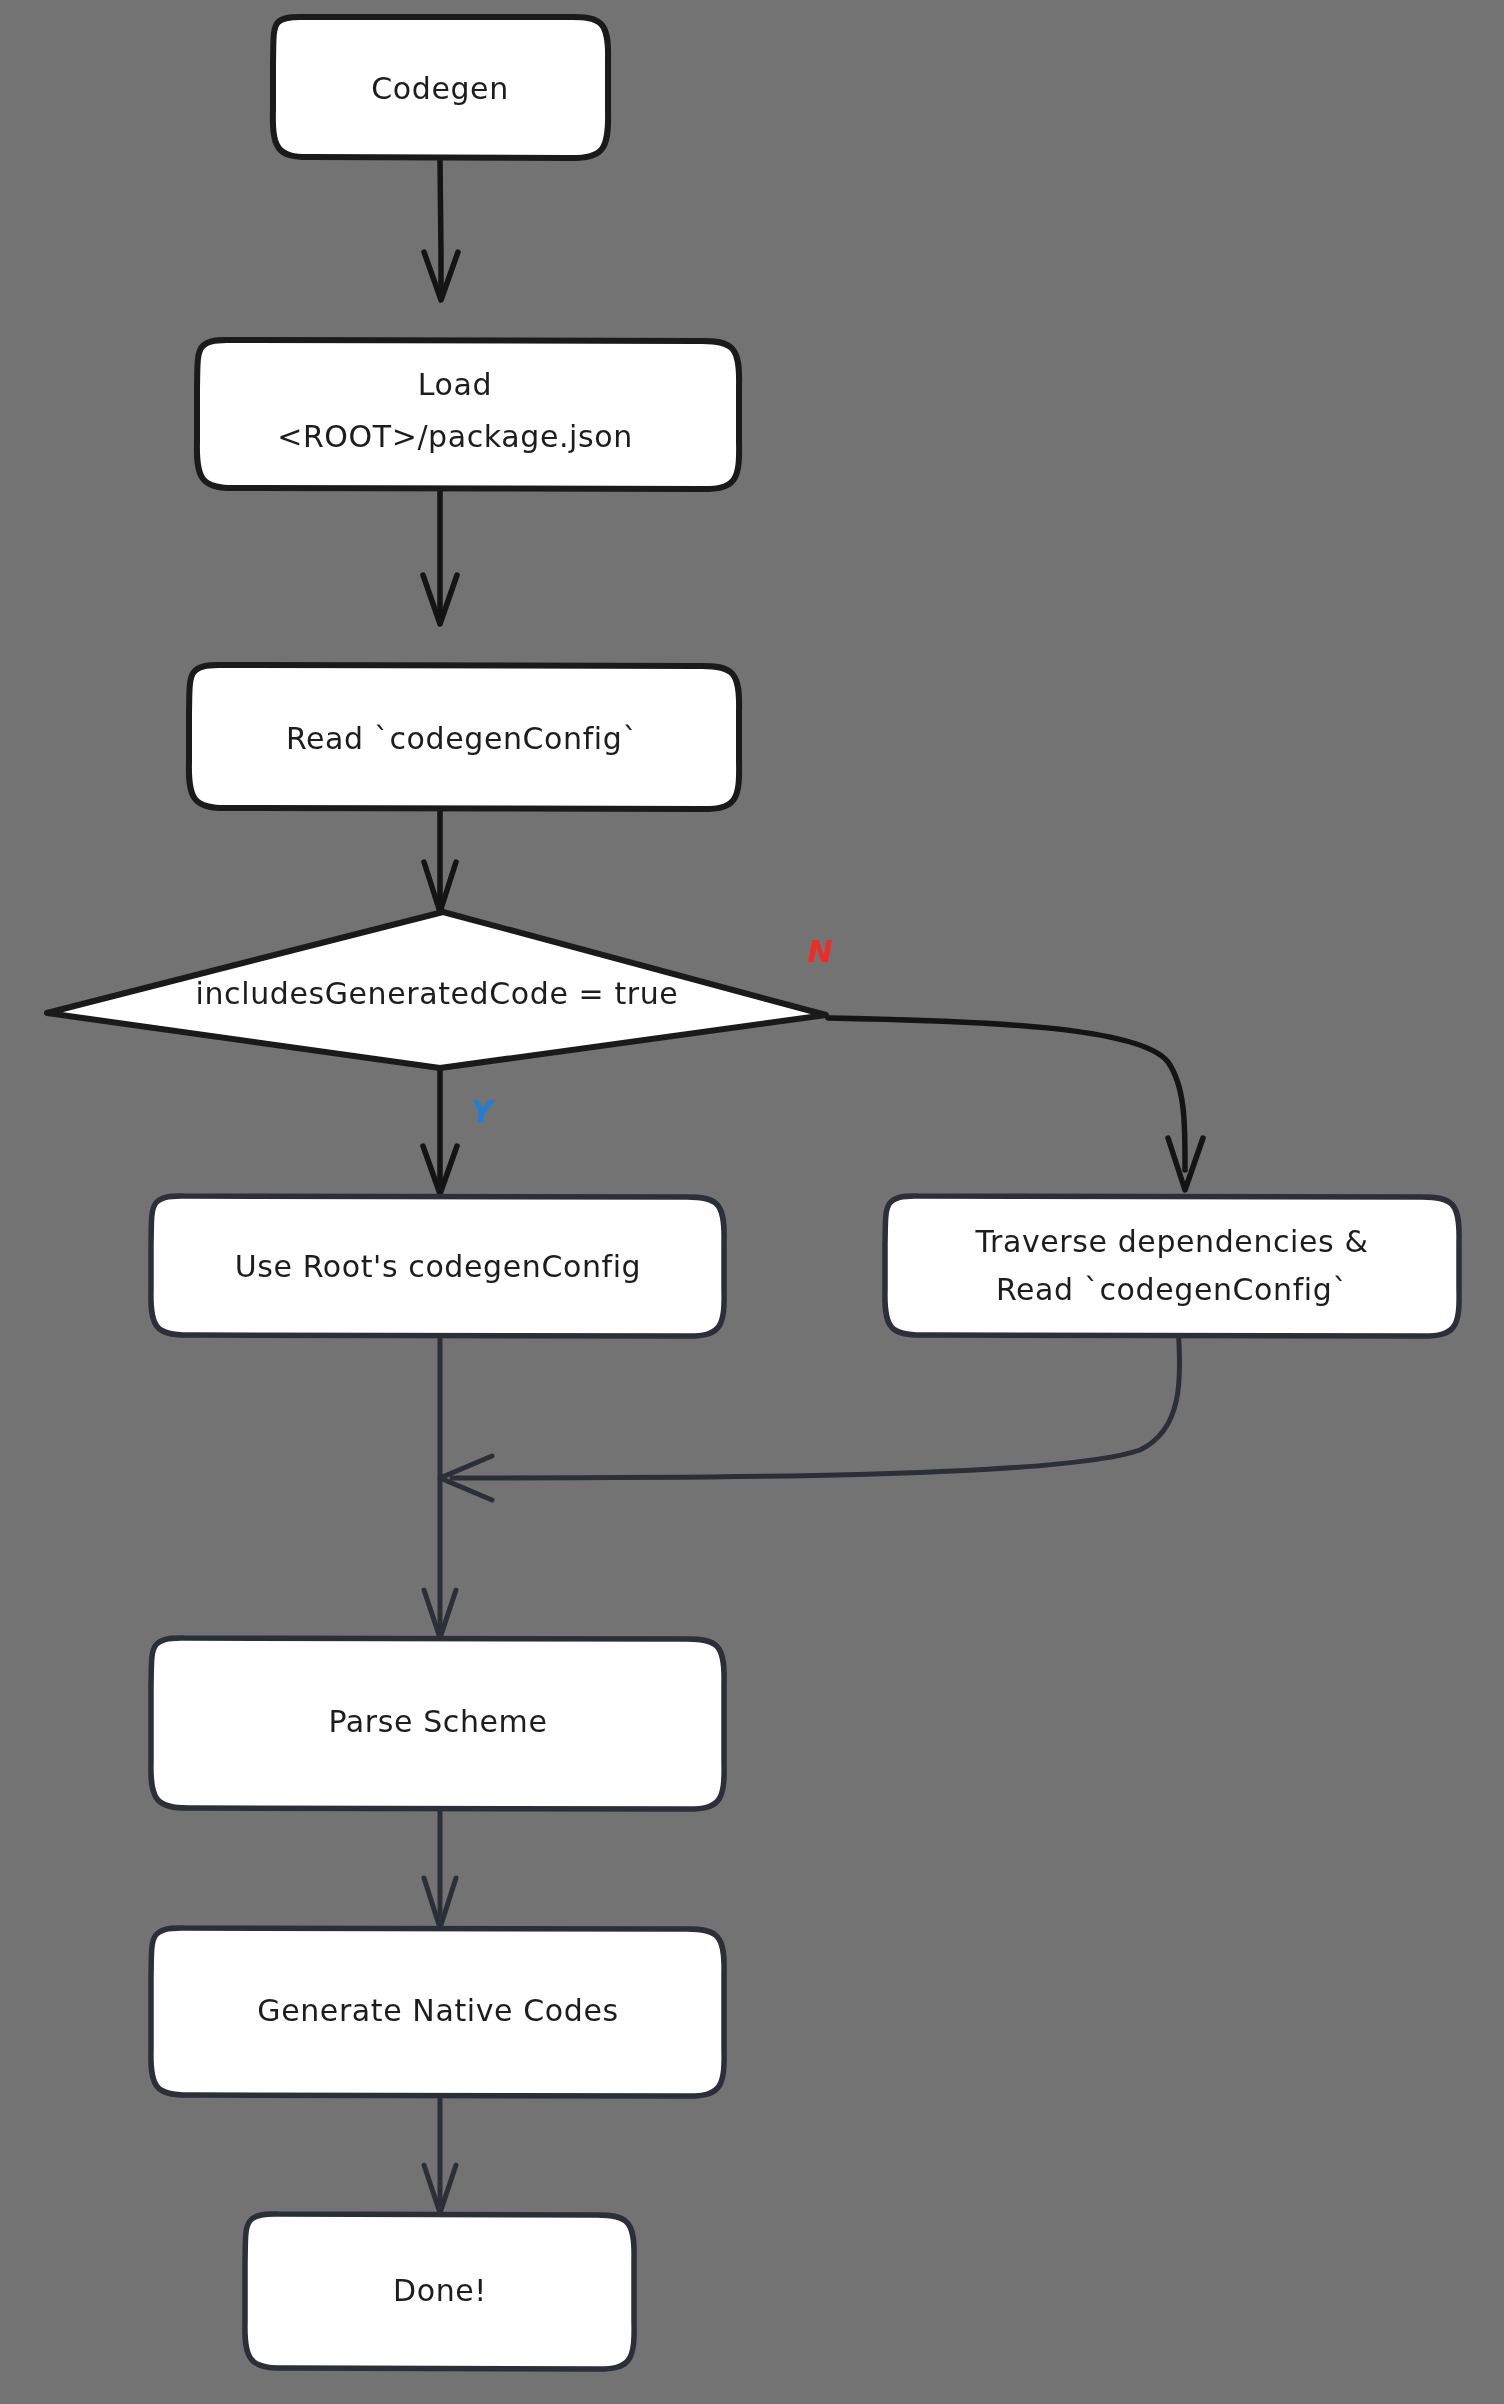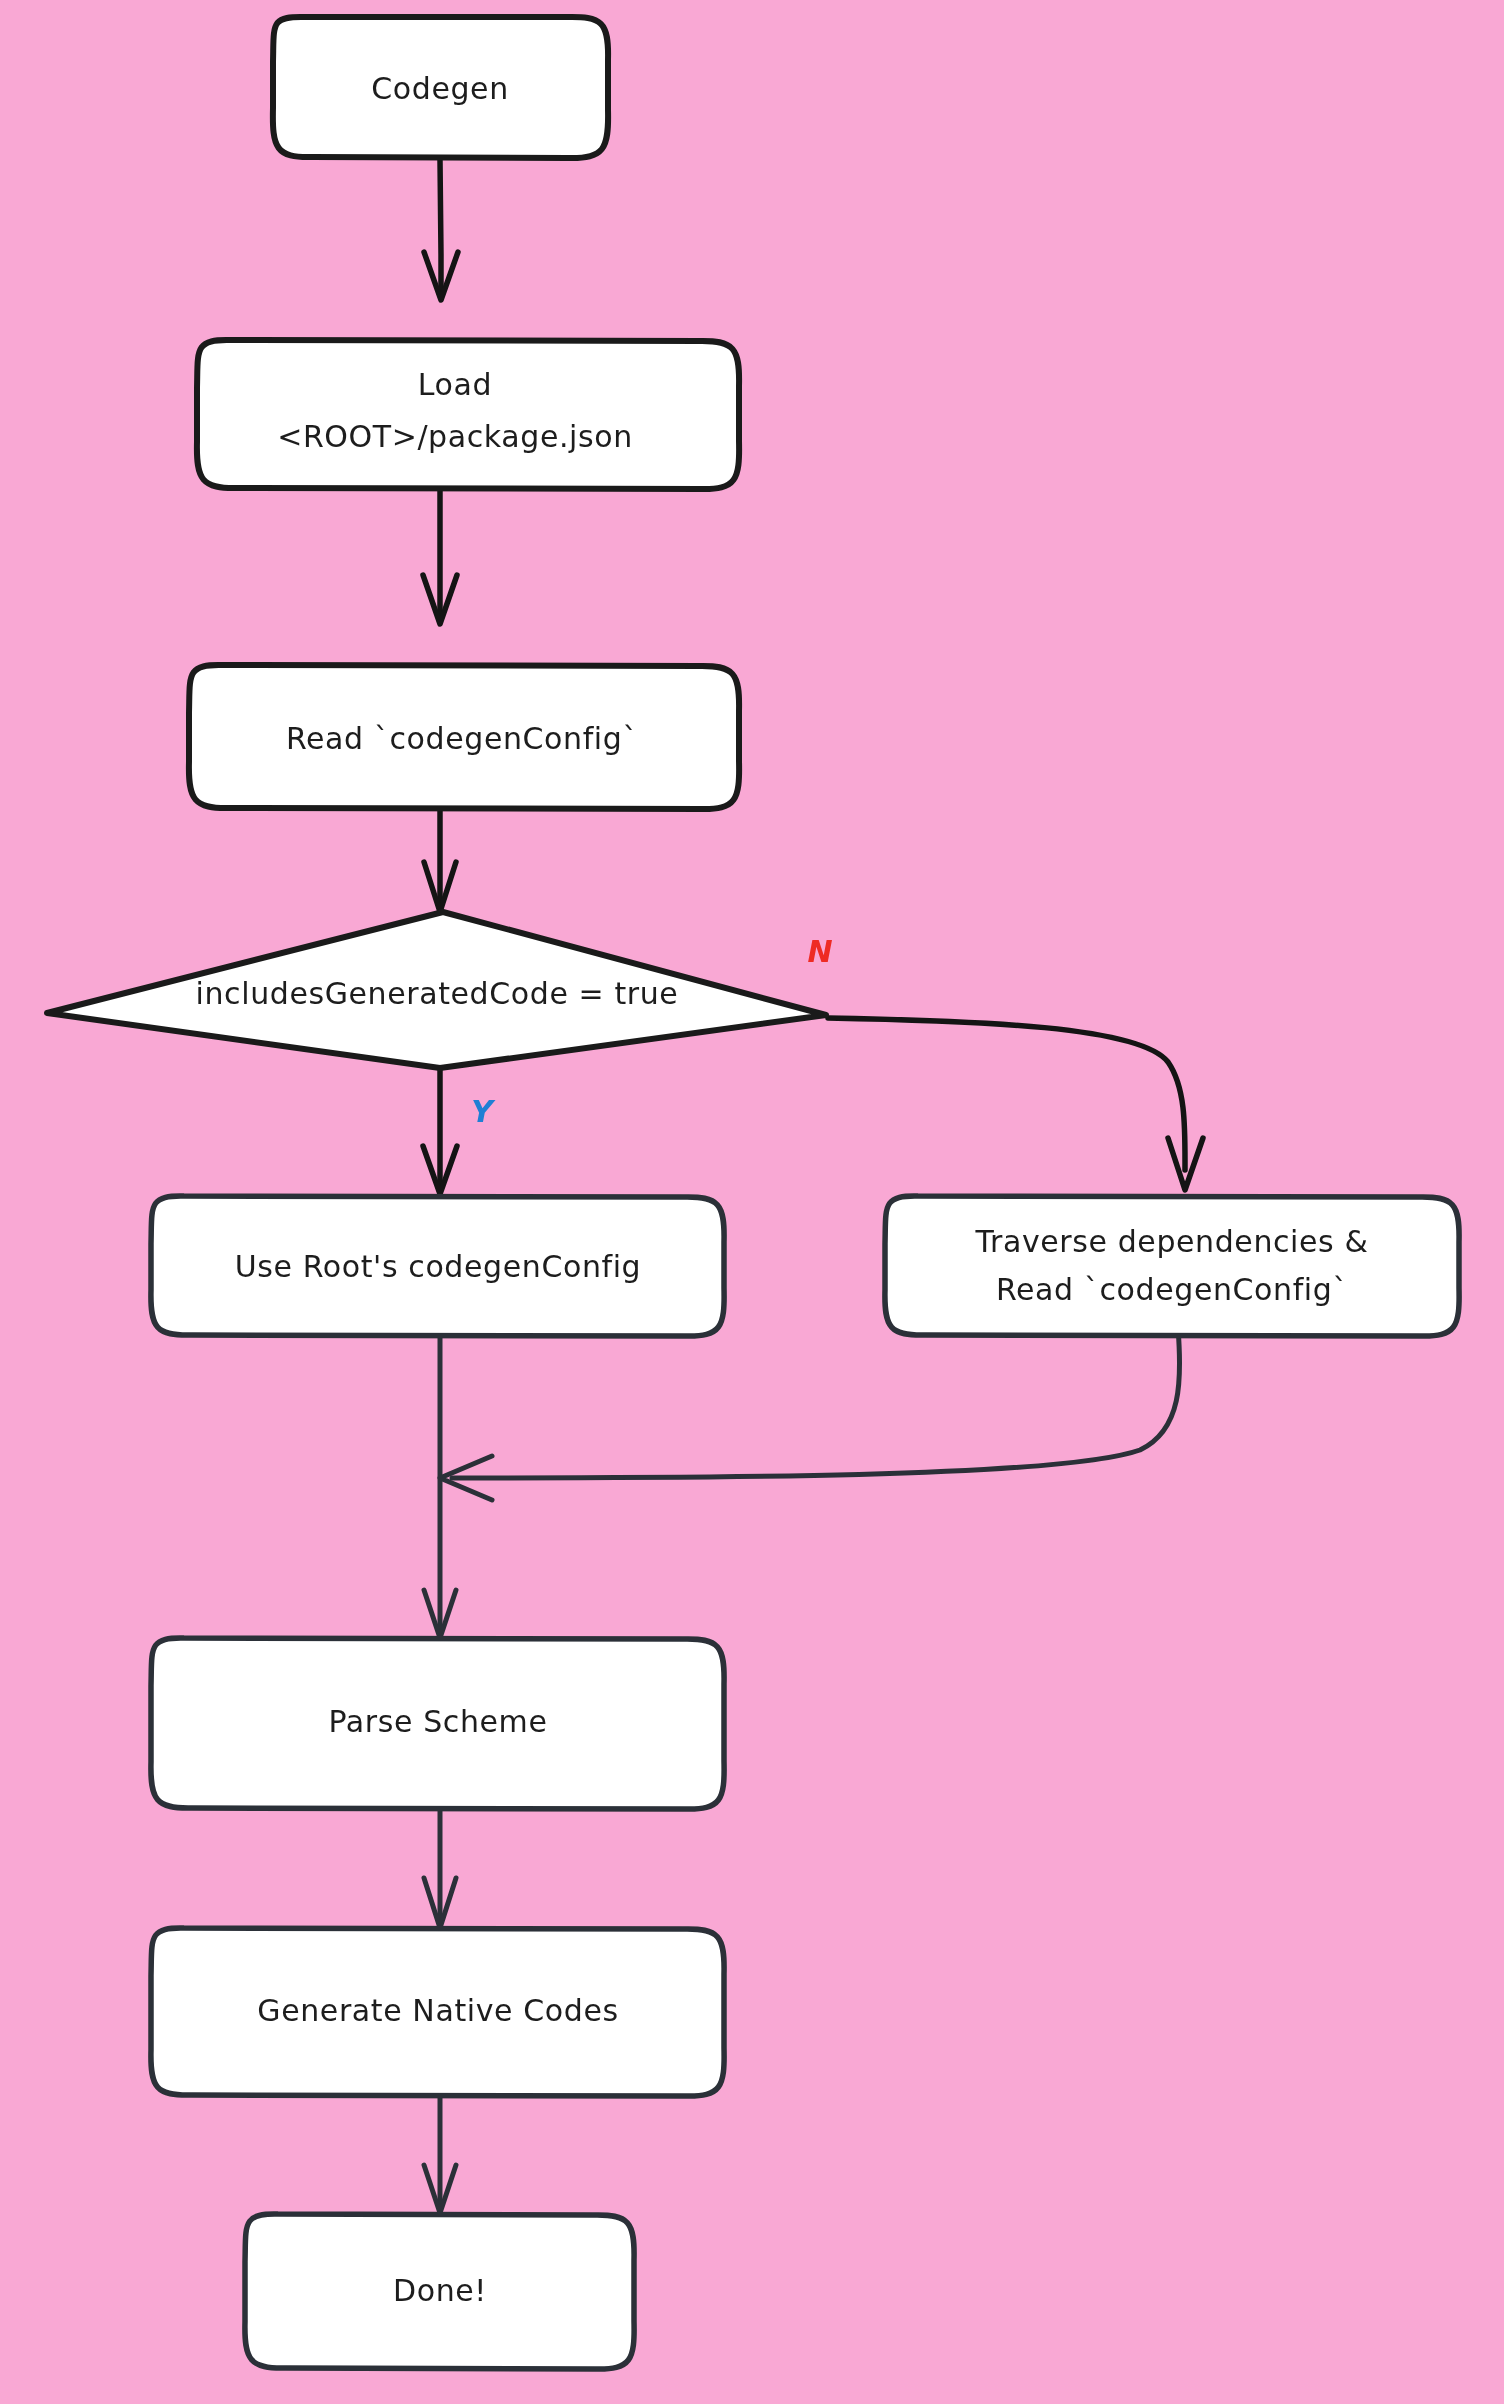--- a/index.html
+++ b/index.html
@@ -7,21 +7,21 @@
     padding: 0;
     background: #ffffff;
   }
   body {
     font-family: "DejaVu Sans", sans-serif;
   }
   #canvas {
     position: relative;
     width: 1504px;
     height: 2404px;
-    background: #f9a8d4;
+    background: #737373;
     overflow: hidden;
   }
   svg#flow {
     position: absolute;
     top: 0;
     left: 0;
     width: 1504px;
     height: 2404px;
   }
   .node-shape {

